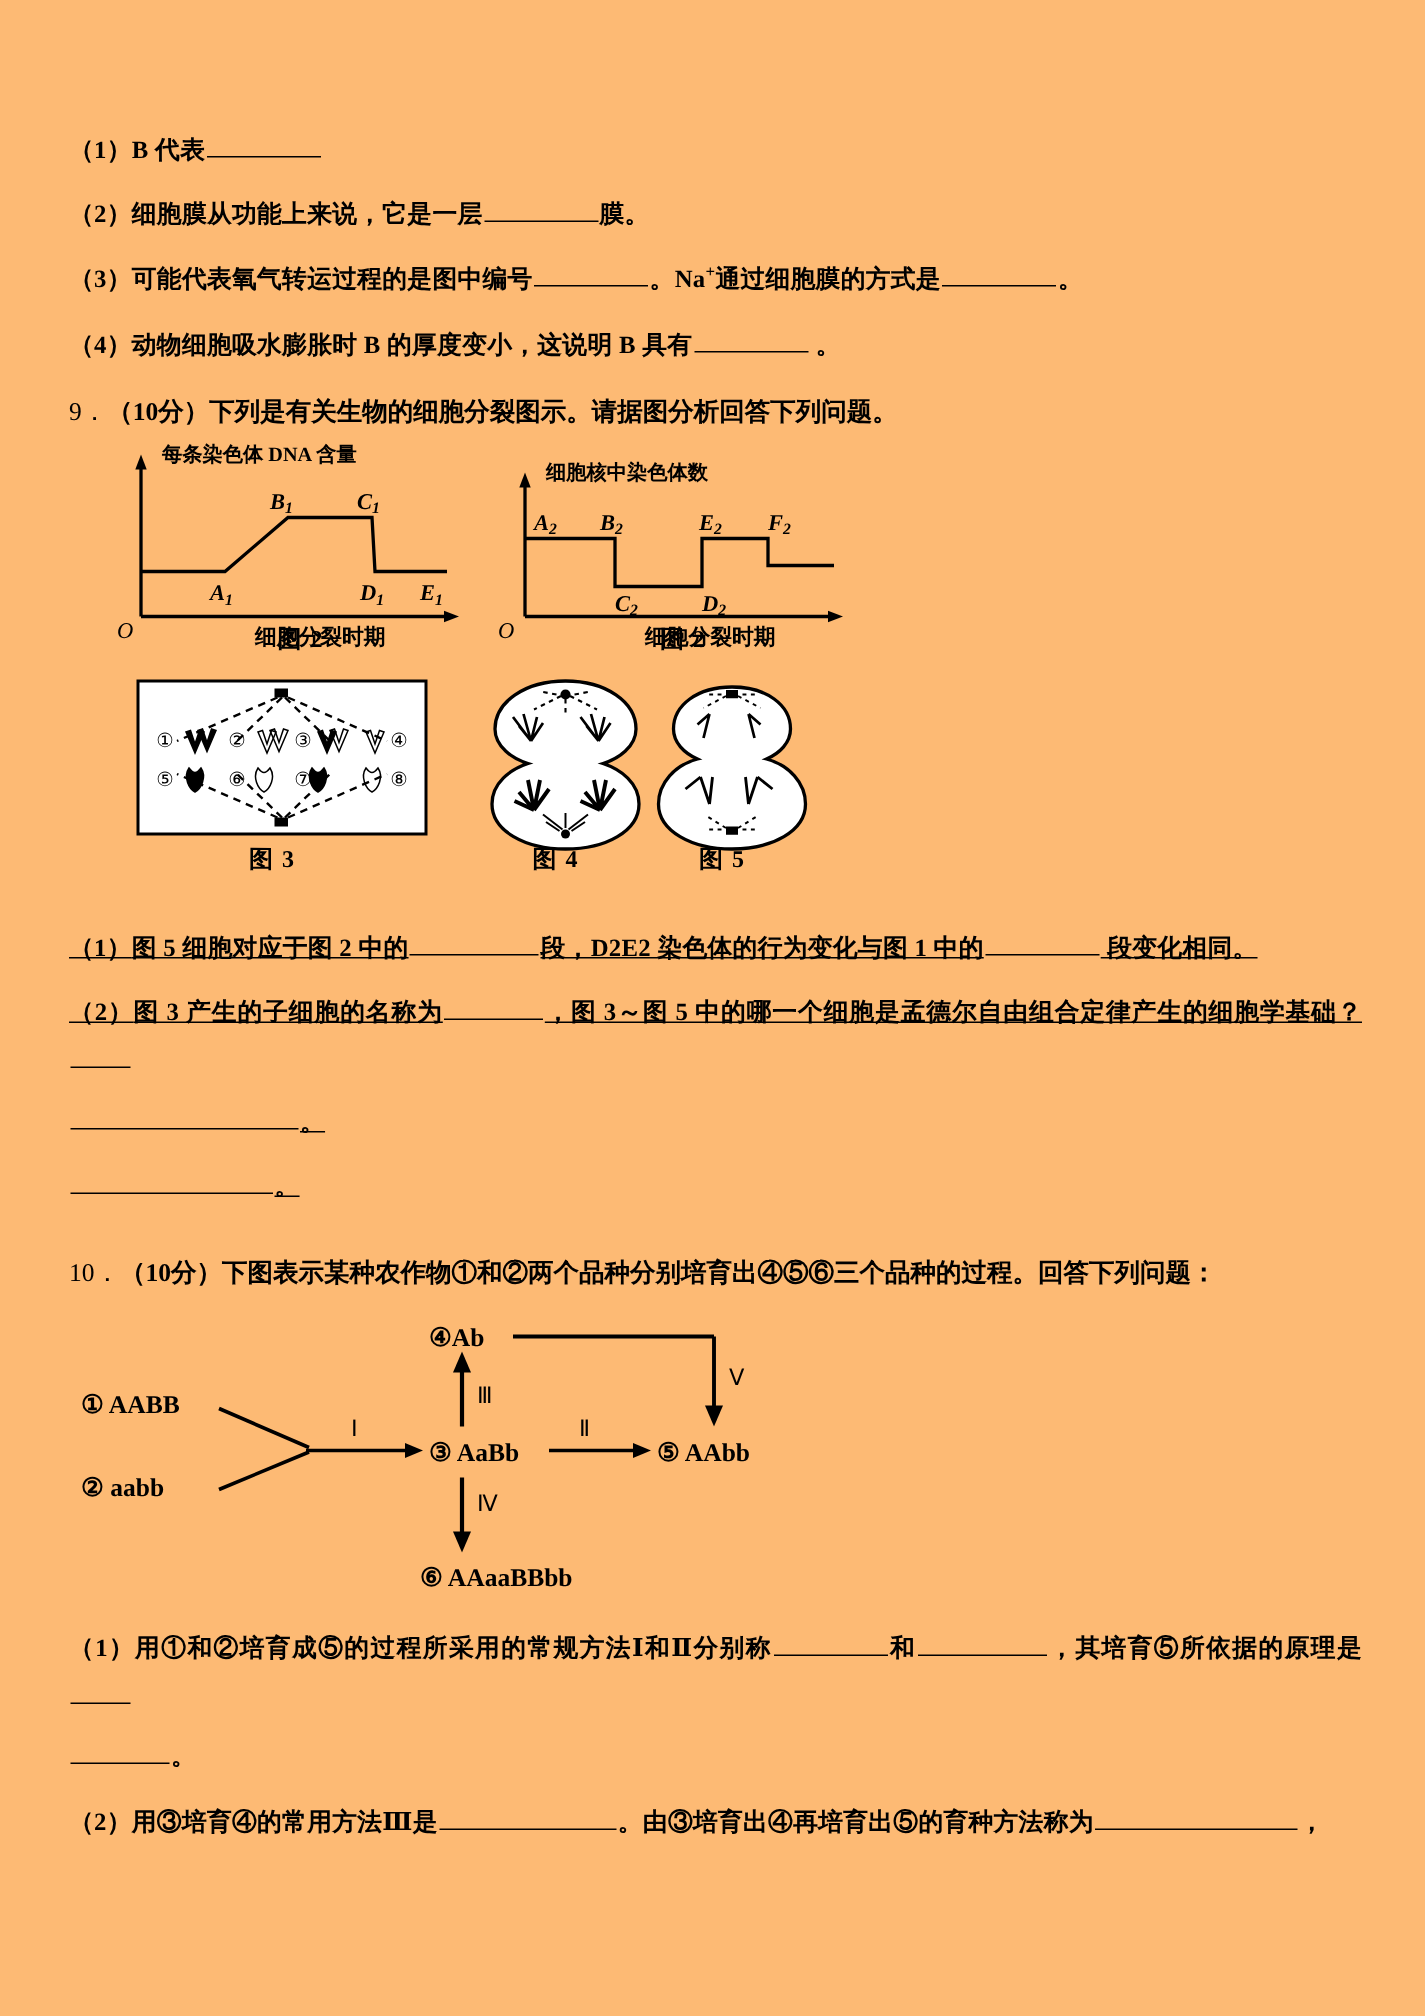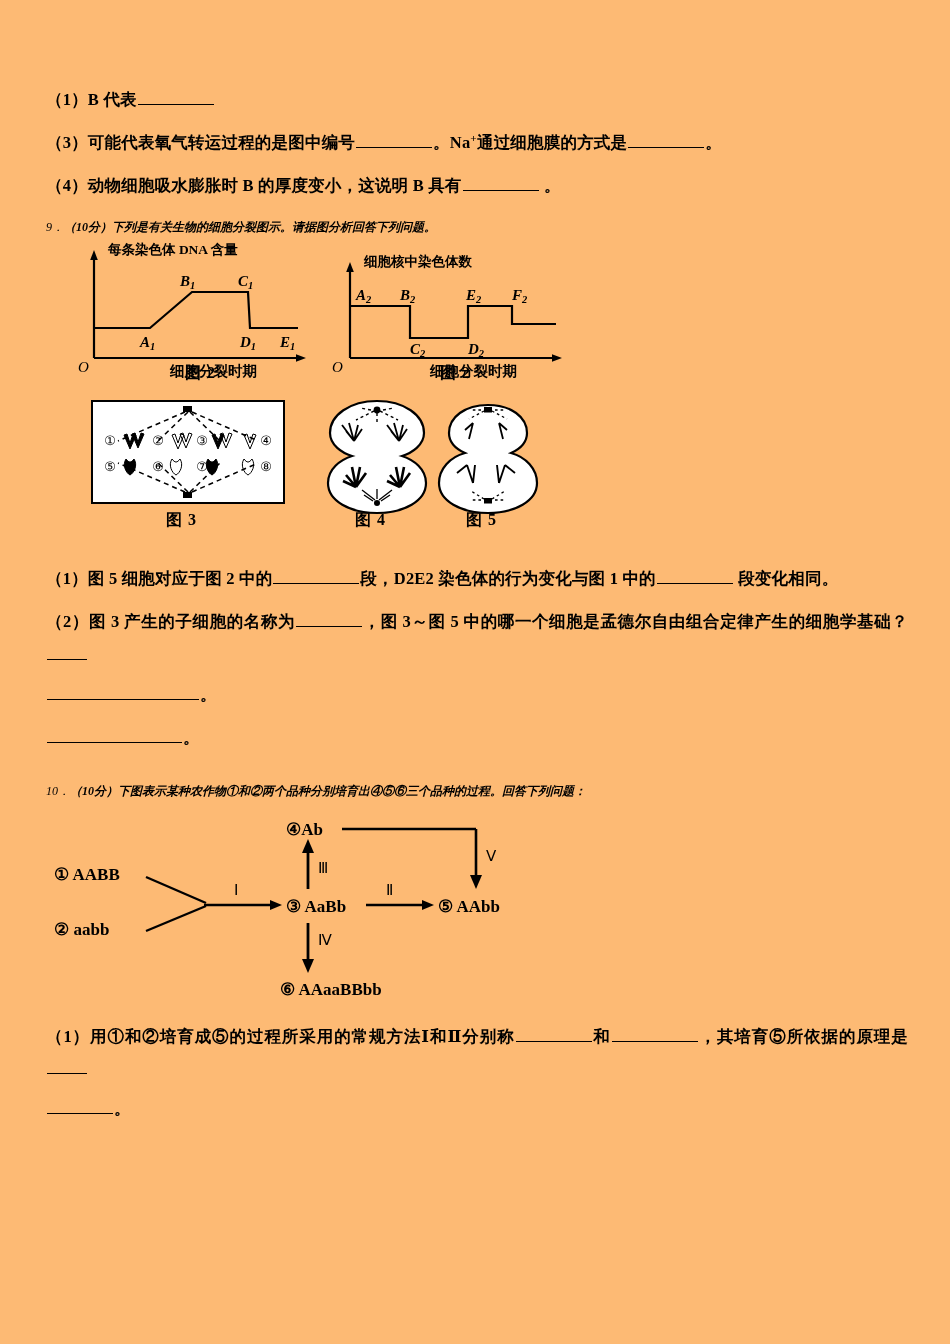--- a/index.html
+++ b/index.html
@@ -30,25 +30,24 @@
   .qline {
     font-size: 16.5px;
     line-height: 1.95;
     letter-spacing: 0.2px;
     font-weight: bold;
     margin: 0 0 8px 0;
     text-align: justify;
   }
   .qline.loose { margin-bottom: 11px; }
   .stem {
-    font-size: 12px;
+    font-size: 17px;
     line-height: 1.9;
     font-weight: bold;
     margin: 0;
-    font-style: italic;
   }
   .stem .num {
     font-weight: normal;
     font-family: "Liberation Serif", serif;
   }
   .blk {
     display: inline-block;
     border-bottom: 1.6px solid #000;
     vertical-align: baseline;
     height: 0.95em;
@@ -99,20 +98,23 @@
 
 <div class="page">
   <div class="content">
 
     <div>
 
       <p class="qline loose">
         <span>（1）</span><span>B 代表</span><span class="blk w9"></span>
       </p>
 
+      <p class="qline loose">
+        <span>（2）</span><span>细胞膜从功能上来说，它是一层</span><span class="blk w9"></span><span>膜。</span>
+      </p>
 
       <p class="qline loose">
         <span>（3）</span><span>可能代表氧气转运过程的是图中编号</span><span class="blk w9"></span><span>。Na</span><span class="sup">+</span><span>通过细胞膜的方式是</span><span class="blk w9"></span><span>。</span>
       </p>
 
       <p class="qline loose">
         <span>（4）</span><span>动物细胞吸水膨胀时 B 的厚度变小，这说明 B 具有</span><span class="blk w9"></span><span> 。</span>
       </p>
     </div>
 
@@ -288,21 +290,21 @@
         <g stroke="#000" stroke-width="1.3" stroke-dasharray="2.6,3">
           <path d="M55,104 L42,96"></path>
             <path d="M63,104 L76,96"></path>
           <path d="M52,105 L42,105"></path>
             <path d="M66,105 L76,105"></path>
         </g>
       </svg>
       <div class="cap" style="left:420px; top:113px;">图 5</div>
     </div>
 
-    <div style="margin-top:14px;">
+    <div style="margin-top:14px;text-decoration:underline;">
 
       <p class="qline loose">
         <span>（1）</span><span>图 5 细胞对应于图 2 中的</span><span class="blk w10"></span><span>段，D2E2 染色体的行为变化与图 1 中的</span><span class="blk w9"></span><span> 段变化相同。</span>
       </p>
 
       <p class="qline">
         <span>（2）</span><span>图 3 产生的子细胞的名称为</span><span class="blk w8"></span><span>，图 3～图 5 中的哪一个细胞是孟德尔自由组合定律产生的细胞学基础？</span><span class="blk w5"></span>
       </p>
 
       <p class="qline loose">
@@ -364,17 +366,20 @@
     <div style="margin-top:12px;">
 
       <p class="qline">
         <span>（1）</span><span>用①和②培育成⑤的过程所采用的常规方法Ⅰ和Ⅱ分别称</span><span class="blk w9"></span><span>和</span><span class="blk w10"></span><span>，其培育⑤所依据的原理是</span><span class="blk w5"></span>
       </p>
 
       <p class="qline loose">
         <span class="blk w8"></span><span>。</span>
       </p>
 
+      <p class="qline">
+        <span>（2）</span><span>用③培育④的常用方法Ⅲ是</span><span class="blk w14"></span><span>。由③培育出④再培育出⑤的育种方法称为</span><span class="blk w16"></span><span>，</span>
+      </p>
 
     </div>
 
   </div>
 </div>
 
 </body></html>

